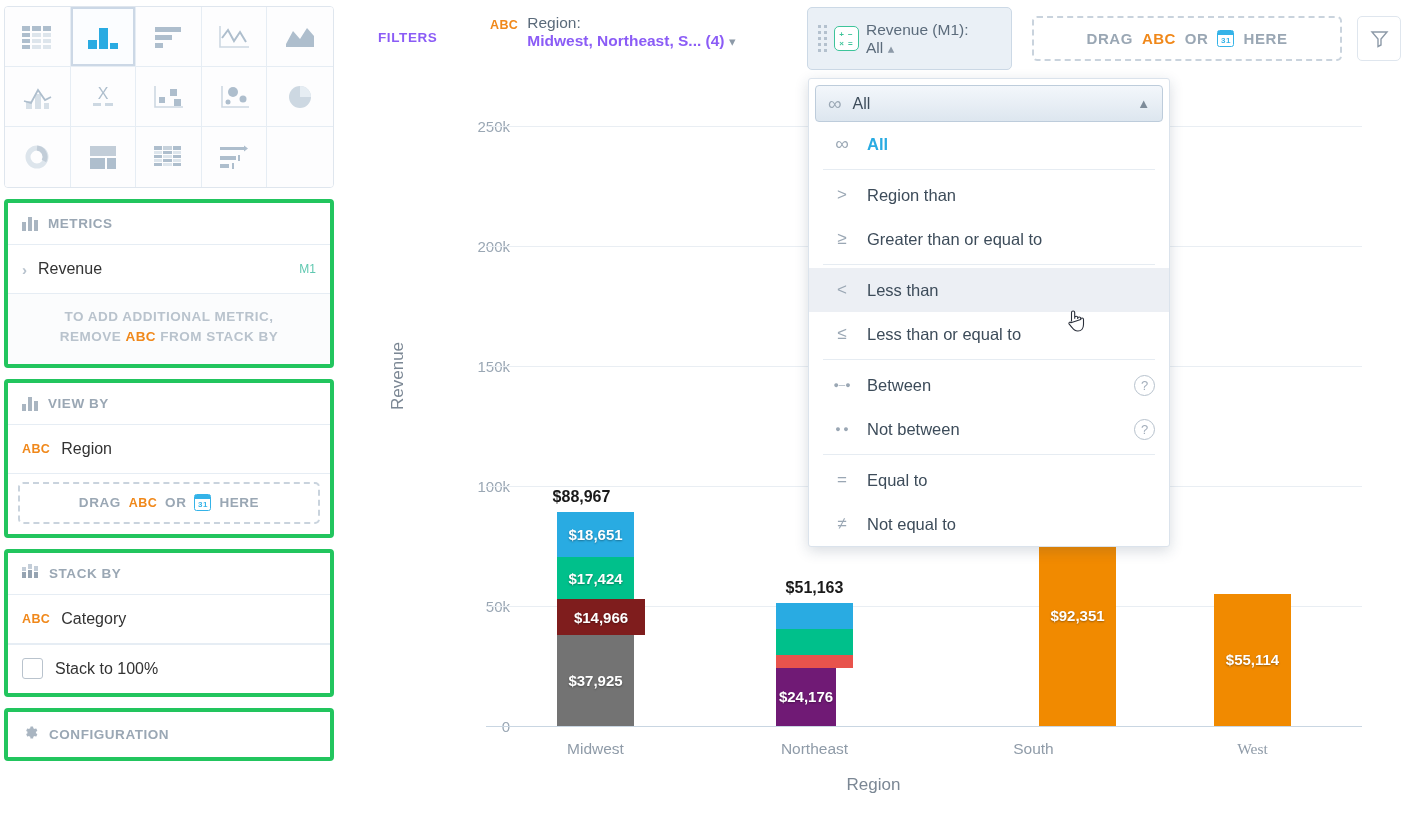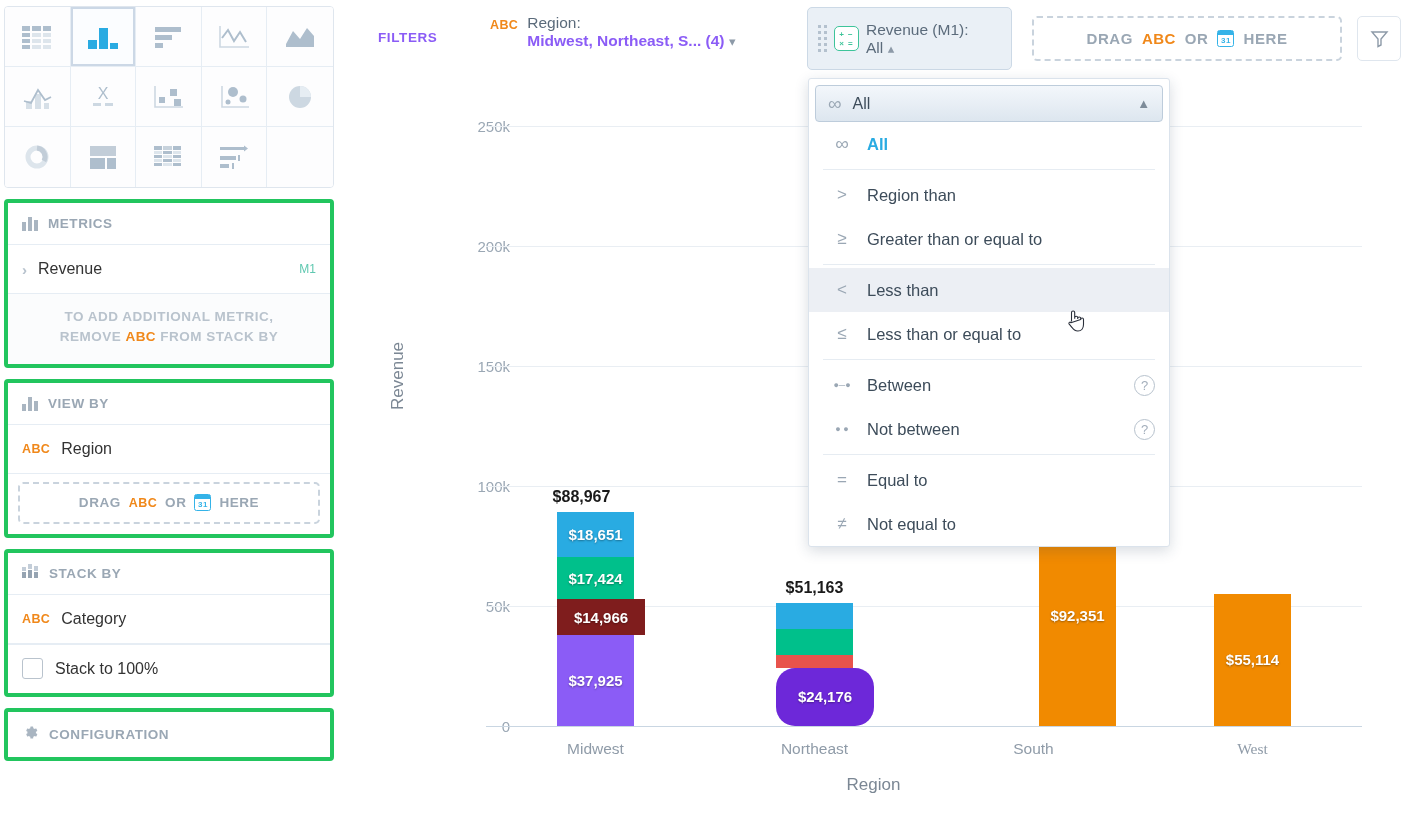--- a/index.html
+++ b/index.html
@@ -389,26 +389,26 @@
       </div>
     <div id="gridlines">
         <div class="axis" style="top: 646px;"></div>
         <div class="grid-line" style="top: 526px;"></div>
         <div class="grid-line" style="top: 406px;"></div>
         <div class="grid-line" style="top: 286px;"></div>
         <div class="grid-line" style="top: 166px;"></div>
         <div class="grid-line" style="top: 46px;"></div>
       </div>
     <div id="bars">
-        <div class="bar-seg" style="left: 217px; top: 554.98px; width: 77px; height: 91.02px; background: #8b5cf6;">$37,925</div>
+        <div class="bar-seg" style="left: 217px; top: 554.98px; width: 77px; height: 91.02px; background: #737373;">$37,925</div>
         <div class="bar-seg" style="left: 217px; top: 519.062px; width: 88px; height: 35.9184px; background: #7f1d1d;">$14,966</div>
         <div class="bar-seg" style="left: 217px; top: 477.244px; width: 77px; height: 41.8176px; background: rgb(0, 192, 139);">$17,424</div>
         <div class="bar-seg" style="left: 217px; top: 432.482px; width: 77px; height: 44.7624px; background: rgb(41, 171, 226);">$18,651</div>
         <div class="bar-total" style="left: 181px; width: 121px; top: 408.482px;">$88,967</div>
-        <div class="bar-seg" style="left: 436px; top: 587.978px; width: 98px; height: 58.0224px; background: #6d28d9; border-radius: 19px;">$24,176</div>
+        <div class="bar-seg" style="left: 436px; top: 587.978px; width: 60px; height: 58.0224px; background: #701a75;">$24,176</div>
         <div class="bar-seg" style="left: 436px; top: 575.498px; width: 77px; height: 12.48px; background: rgb(232, 83, 76);"></div>
         <div class="bar-seg" style="left: 436px; top: 549.098px; width: 77px; height: 26.4px; background: rgb(0, 192, 139);"></div>
         <div class="bar-seg" style="left: 436px; top: 523.209px; width: 77px; height: 25.8888px; background: rgb(41, 171, 226);"></div>
         <div class="bar-total" style="left: 414px; width: 121px; top: 499.209px;">$51,163</div>
         <div class="bar-seg" style="left: 655px; top: 424.358px; width: 77px; height: 221.642px; background: rgb(241, 138, 0); margin-left: 44px;">$92,351</div>
         <div class="bar-seg" style="left: 874px; top: 513.726px; width: 77px; height: 132.274px; background: rgb(241, 138, 0);">$55,114</div>
       </div>
     <div id="xticks">
         <div class="xtick" style="left: 185.5px; width: 140px; top: 660px;">Midwest</div>
         <div class="xtick" style="left: 404.5px; width: 140px; top: 660px;">Northeast</div>

